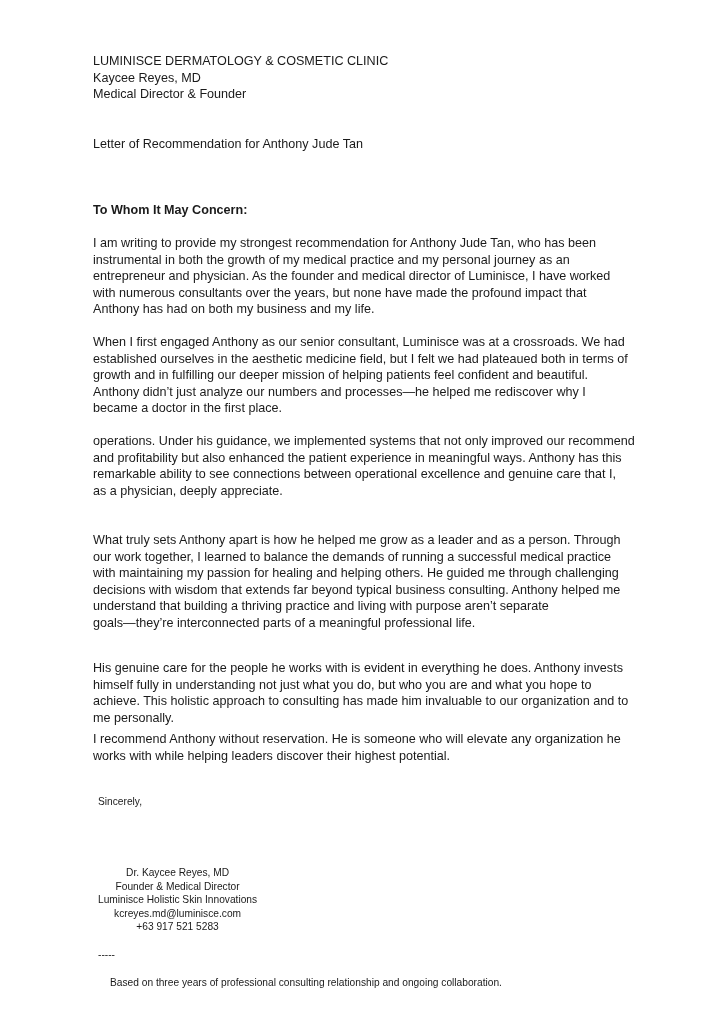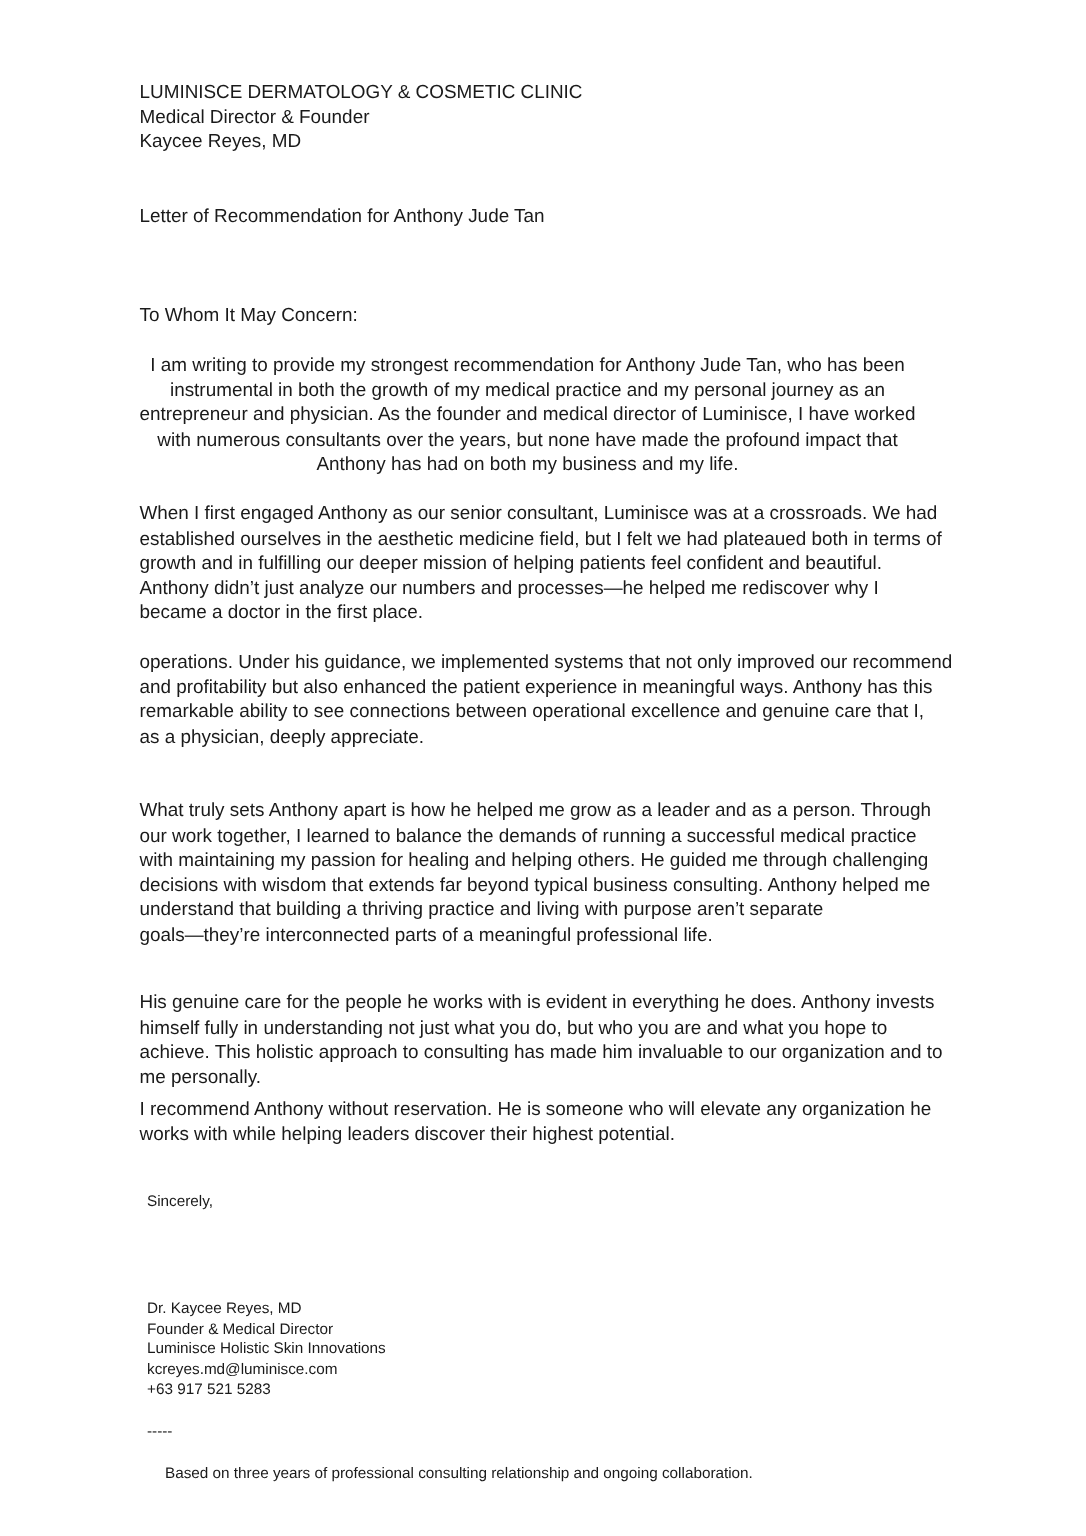--- a/index.html
+++ b/index.html
@@ -13,33 +13,33 @@
     .small { position: absolute; left: 98px; font-size: 10.2px; line-height: 13.6px; white-space: nowrap; }
     .small .ln { display: block; }
   </style>
 </head>
 <body>
 
 <div class="page">
 
   <div class="blk" style="top:53px;">
     <span class="ln">LUMINISCE DERMATOLOGY &amp; COSMETIC CLINIC</span>
+    <span class="ln">Kaycee Reyes, MD</span>
     <span class="ln">Medical Director &amp; Founder</span>
-    <span class="ln">Kaycee Reyes, MD</span>
   </div>
 
   <div class="blk" style="top:136px;">
     <span class="ln">Letter of Recommendation for Anthony Jude Tan</span>
   </div>
 
-  <div class="blk" style="top:202px;">
+  <div class="blk" style="top:202px;font-weight:bold;">
     <span class="ln">To Whom It May Concern:</span>
   </div>
 
-  <div class="blk" style="top:235px;text-align:center;">
+  <div class="blk" style="top:235px;">
     <span class="ln">I am writing to provide my strongest recommendation for Anthony Jude Tan, who has been</span>
     <span class="ln">instrumental in both the growth of my medical practice and my personal journey as an</span>
     <span class="ln">entrepreneur and physician. As the founder and medical director of Luminisce, I have worked</span>
     <span class="ln">with numerous consultants over the years, but none have made the profound impact that</span>
     <span class="ln">Anthony has had on both my business and my life.</span>
   </div>
 
   <div class="blk" style="top:334px;">
     <span class="ln">When I first engaged Anthony as our senior consultant, Luminisce was at a crossroads. We had</span>
     <span class="ln">established ourselves in the aesthetic medicine field, but I felt we had plateaued both in terms of</span>
@@ -73,21 +73,21 @@
 
   <div class="blk" style="top:731px;">
     <span class="ln">I recommend Anthony without reservation. He is someone who will elevate any organization he</span>
     <span class="ln">works with while helping leaders discover their highest potential.</span>
   </div>
 
   <div class="small" style="top:795px;">
     <span class="ln">Sincerely,</span>
   </div>
 
-  <div class="small" style="top:866px;">
+  <div class="small" style="top:866px;text-align:center;">
     <span class="ln">Dr. Kaycee Reyes, MD</span>
     <span class="ln">Founder &amp; Medical Director</span>
     <span class="ln">Luminisce Holistic Skin Innovations</span>
     <span class="ln">kcreyes.md@luminisce.com</span>
     <span class="ln">+63 917 521 5283</span>
   </div>
 
   <div class="small" style="top:948px;">
     <span class="ln">-----</span>
   </div>

